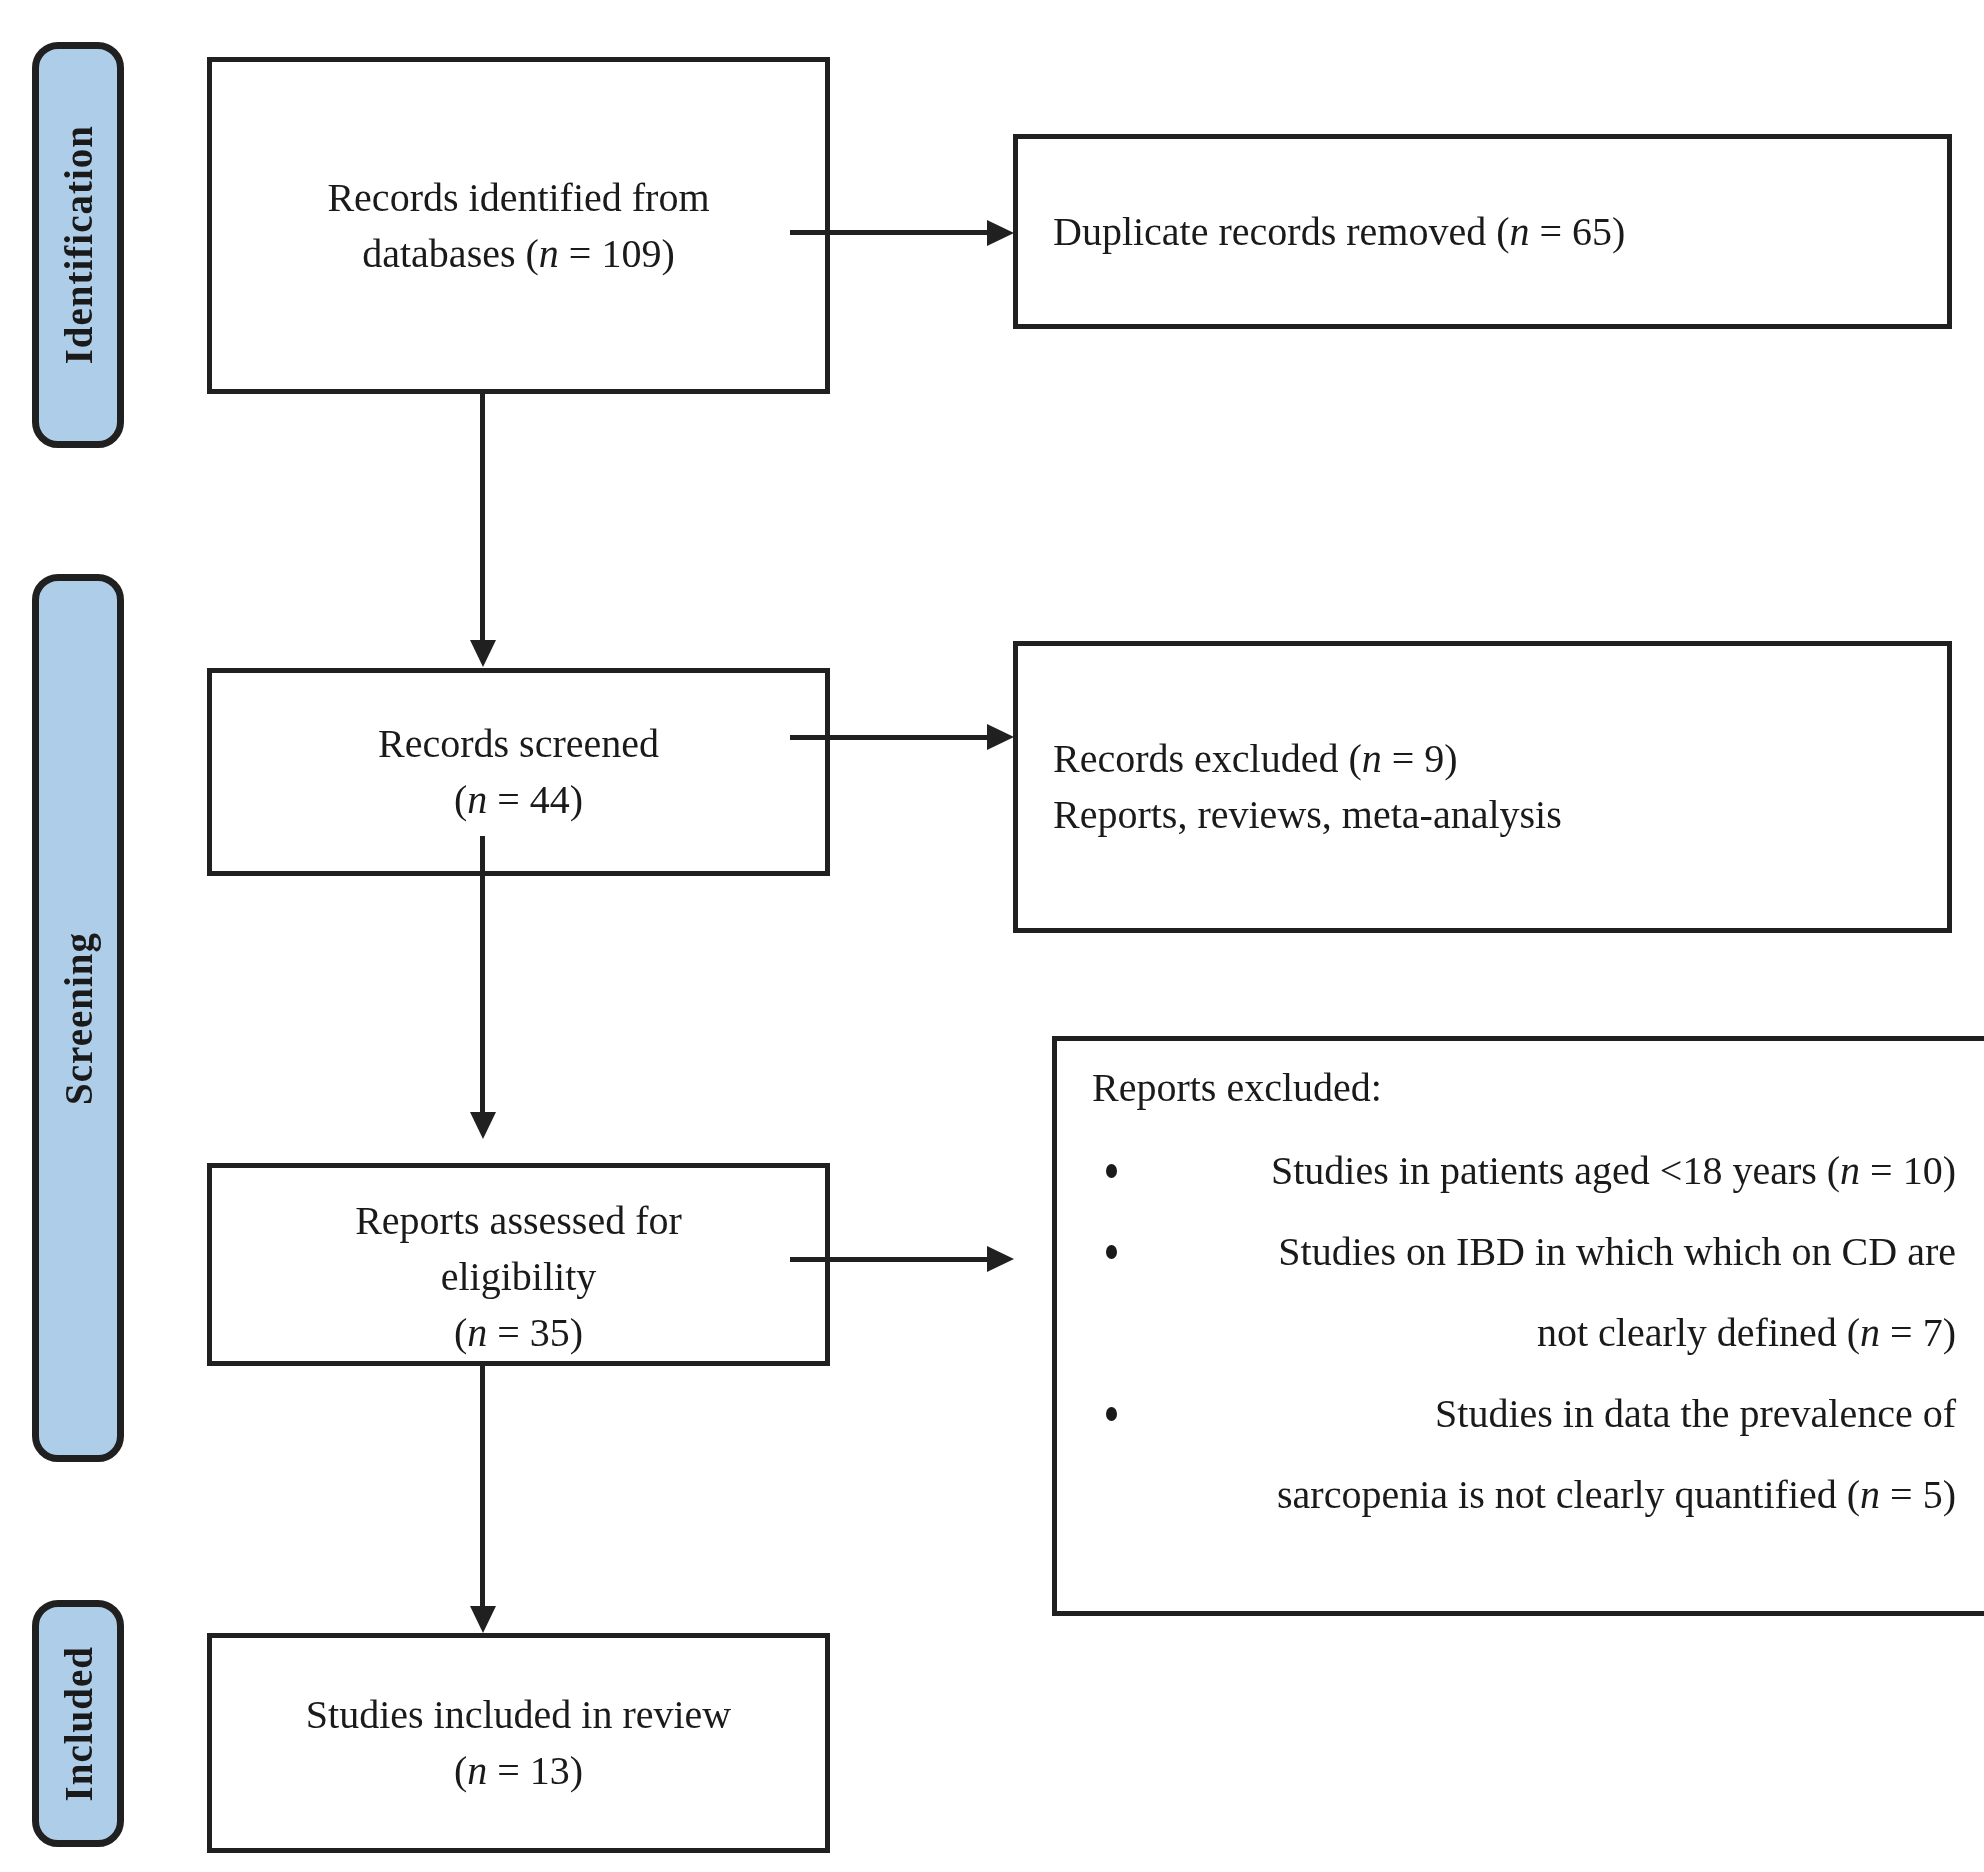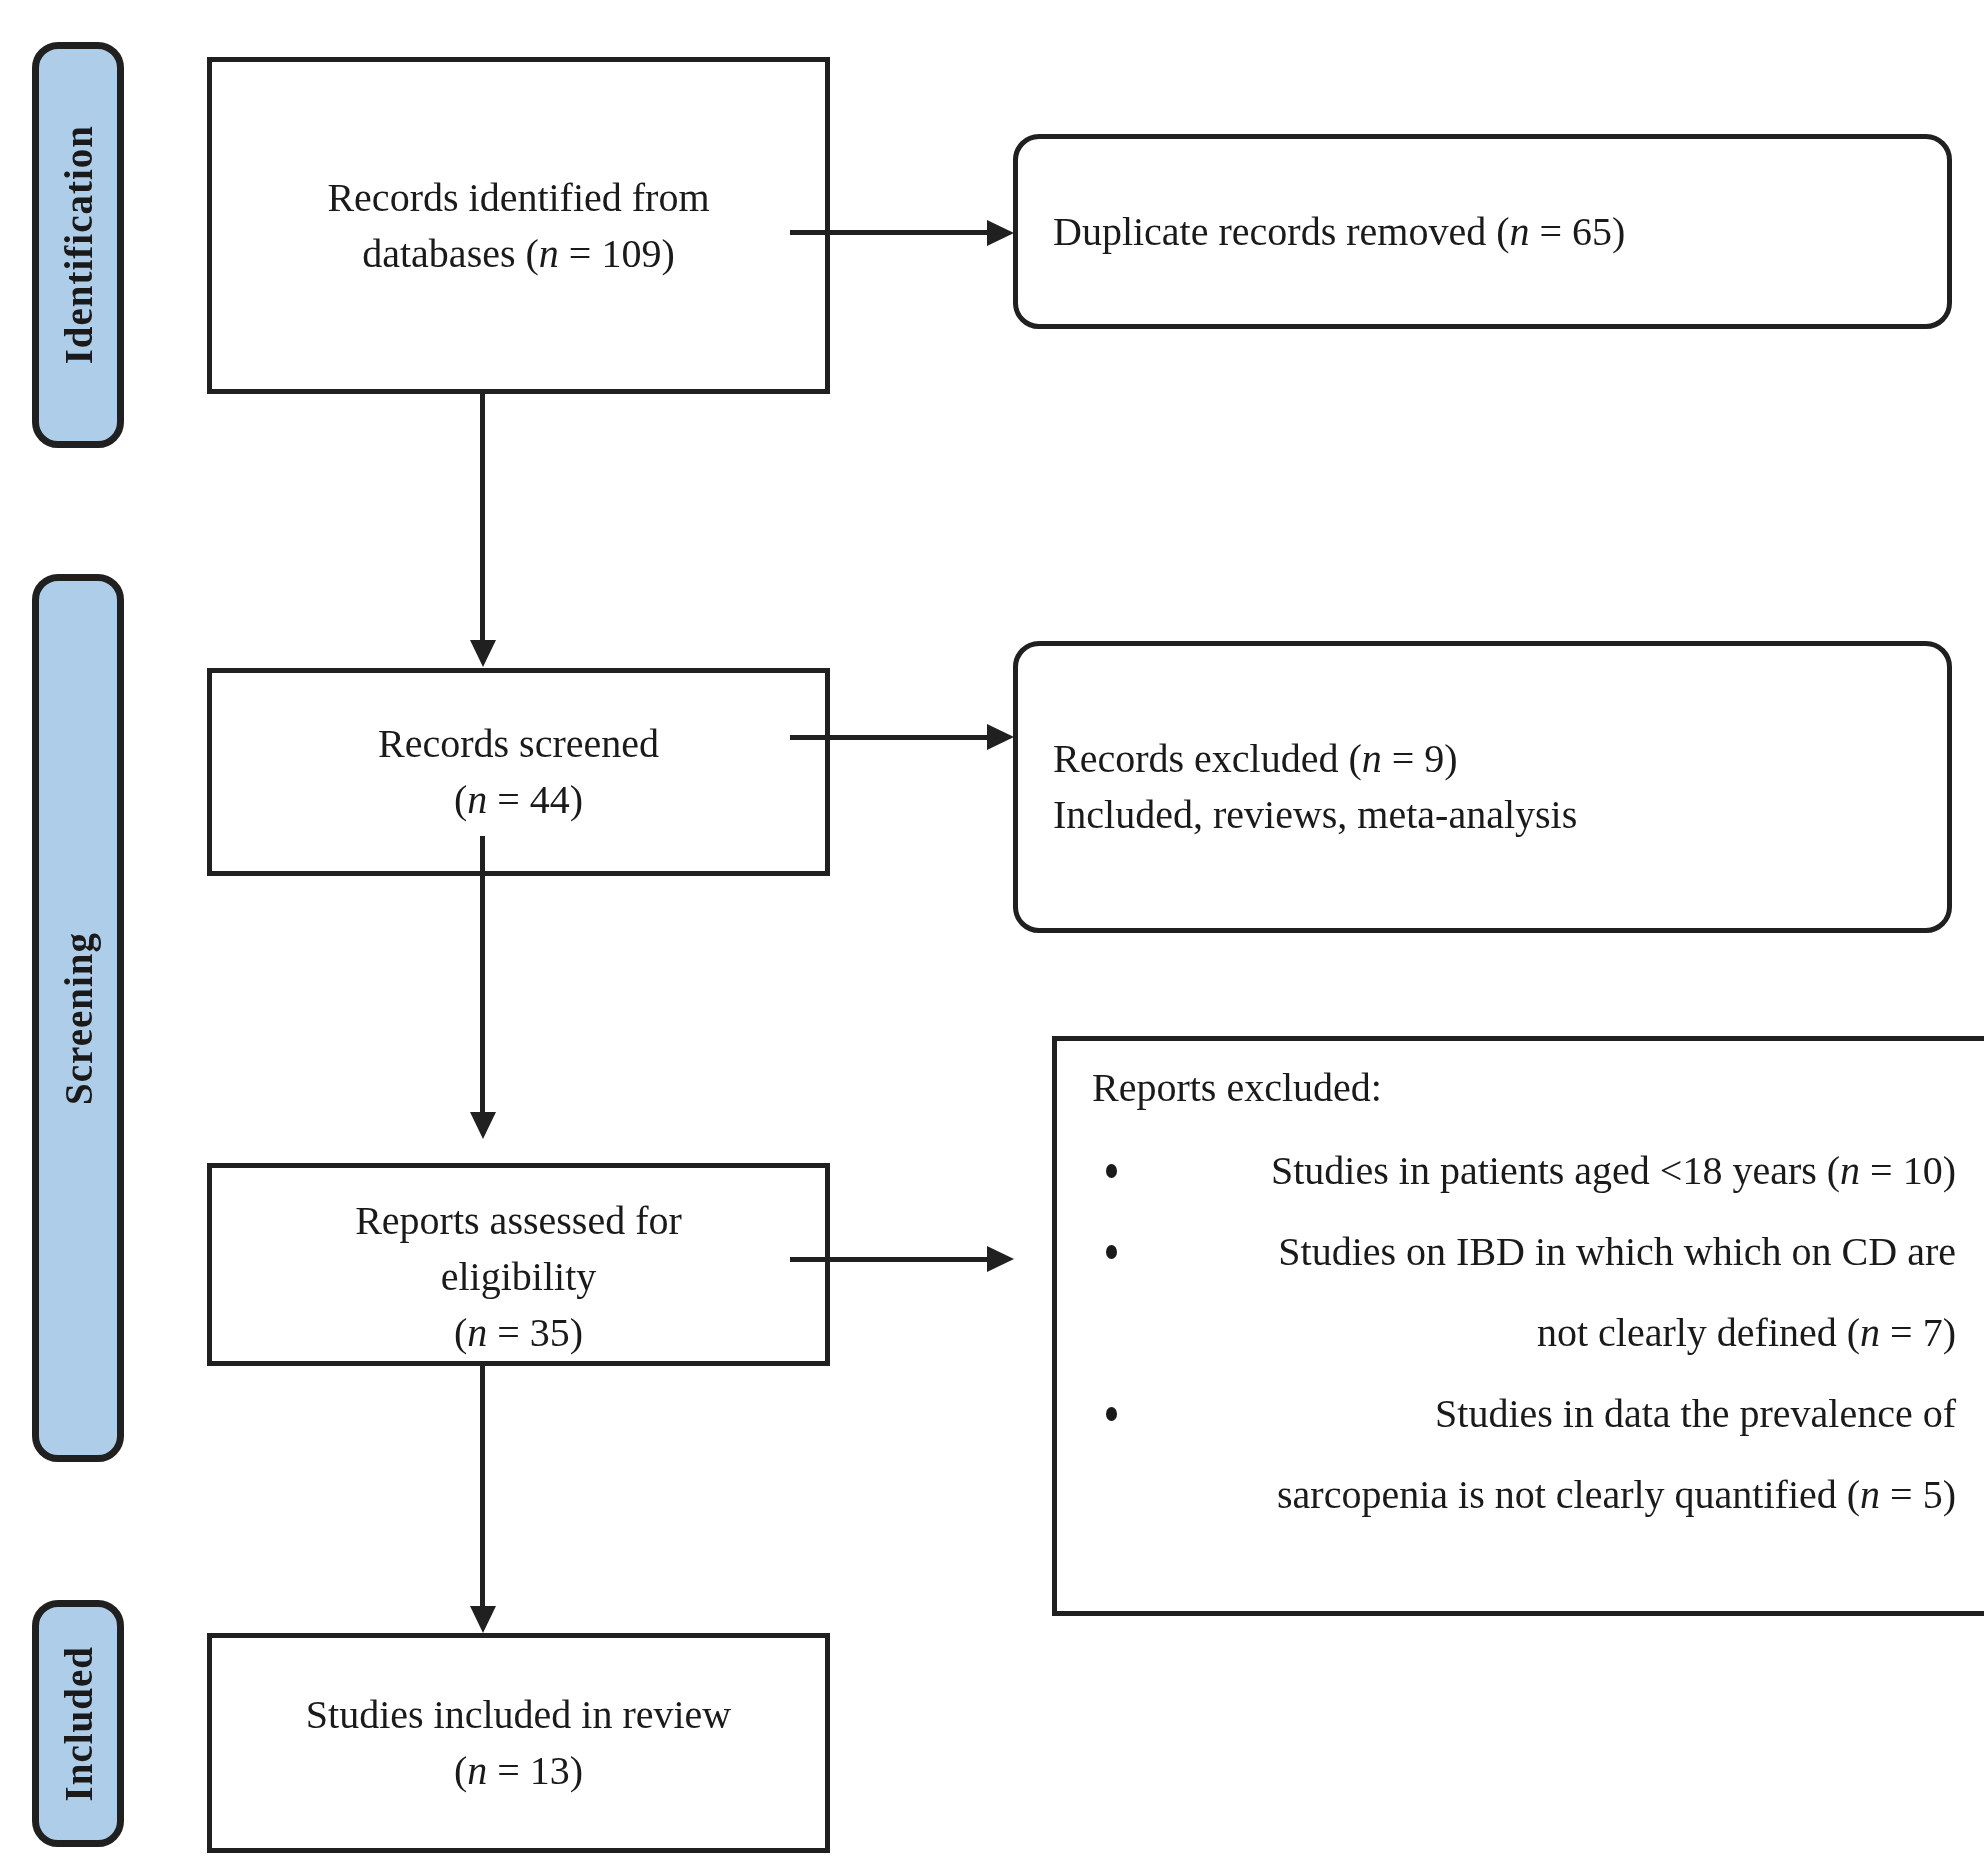--- a/index.html
+++ b/index.html
@@ -41,21 +41,21 @@
   
   .box {
     position: absolute;
     background: #ffffff;
     border: 5px solid var(--line);
     font-size: 40px; line-height: 56px;
     display: flex; flex-direction: column; justify-content: center;
   }
   .box .ln { display: block; }
   .box.center { text-align: center; align-items: center; margin-left: 40px; }
-  .box.leftpad { padding-left: 35px; padding-right: 20px; text-align: left; border-radius: 26px; }
+  .box.leftpad { padding-left: 35px; padding-right: 20px; text-align: left; }
 
   #box-identified       { left: 167px;  top: 57px;  width: 623px; height: 337px;  }
   #box-duplicates       { left: 1013px; top: 134px;  width: 939px; height: 195px;  }
   #box-screened         { left: 167px;  top: 668px; width: 623px; height: 208px;  }
   #box-records-excluded { left: 1013px; top: 641px; width: 939px; height: 292px;  }
   #box-assessed         { left: 167px;  top: 1163px; width: 623px; height: 203px; justify-content: flex-end;  }
   #box-reports-excluded { left: 1052px; top: 1036px; width: 939px; height: 580px;
                           justify-content: flex-start; padding: 19px 30px 20px 35px; }
   #box-included         { left: 167px;  top: 1633px; width: 623px; height: 220px;  }
 
@@ -130,21 +130,21 @@
     <span class="ln">Duplicate records removed (<i>n</i> = 65)</span>
   </div>
 
   <div class="box center" id="box-screened">
     <span class="ln">Records screened</span>
     <span class="ln">(<i>n</i> = 44)</span>
   </div>
 
   <div class="box leftpad" id="box-records-excluded">
     <span class="ln">Records excluded (<i>n</i> = 9)</span>
-    <span class="ln">Included, reviews, meta-analysis</span>
+    <span class="ln">Reports, reviews, meta-analysis</span>
   </div>
 
   <div class="box center" id="box-assessed">
     <span class="ln">Reports assessed for</span>
     <span class="ln">eligibility</span>
     <span class="ln">(<i>n</i> = 35)</span>
   </div>
 
   <div class="box" id="box-reports-excluded">
     <span class="ln bx-title">Reports excluded:</span>

